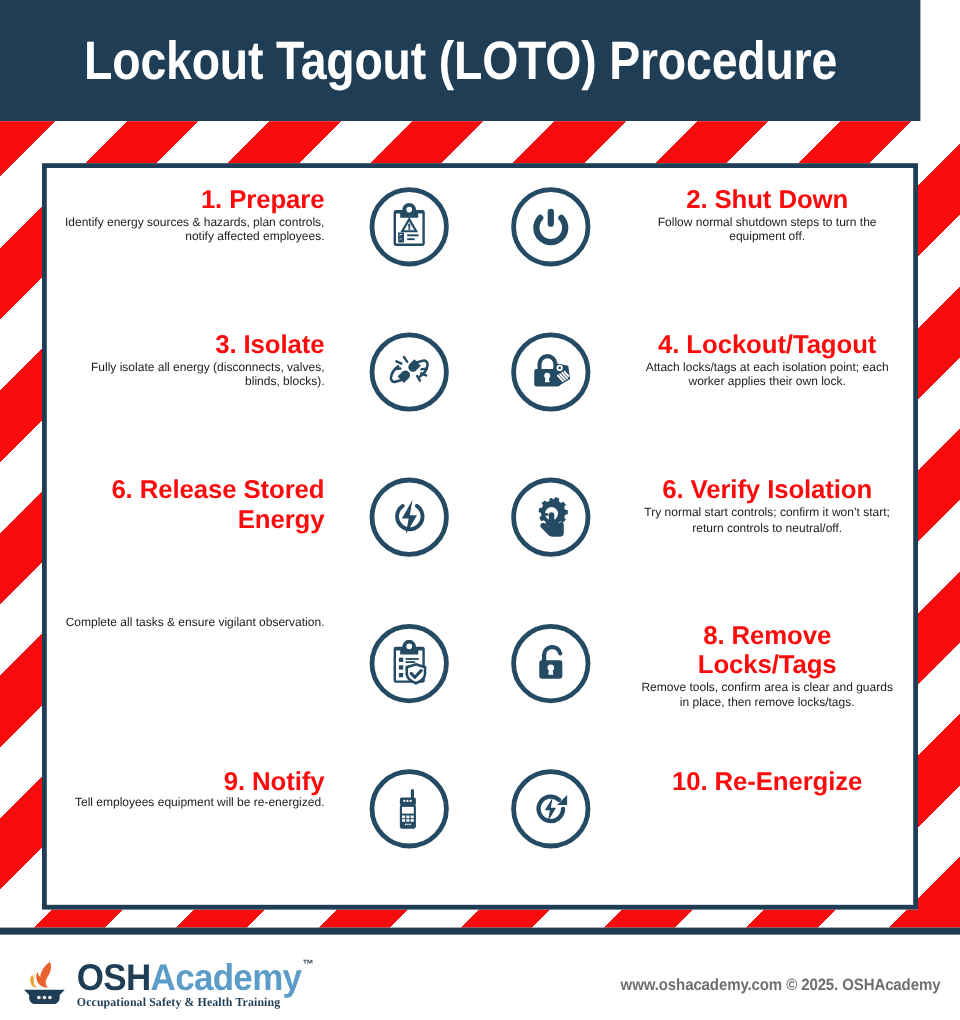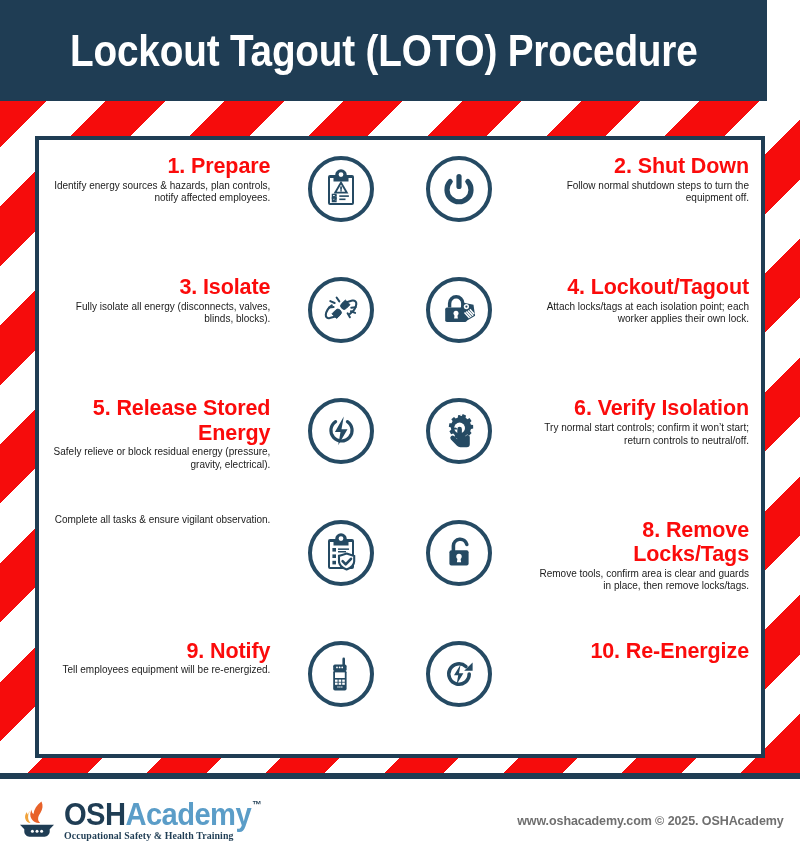--- a/index.html
+++ b/index.html
@@ -87,21 +87,21 @@
     padding: 2px 0;
     box-sizing: border-box;
   }
 
   .col-text {
     width: 246px;
     box-sizing: border-box;
     padding: 0 12px;
   }
   .col-text.left  { text-align: right; }
-  .col-text.right { text-align: right; }
+  .col-text.right { text-align: center; }
 
   .col-icon {
     width: 119px;
     display: flex;
     align-items: flex-start;
     justify-content: center;
     padding-top: 6px;
     box-sizing: border-box;
   }
 
@@ -292,22 +292,21 @@
           </div>
         </div>
         <div class="col-text right">
           <div class="step-title">4.  Lockout/Tagout</div>
           <div class="step-desc">Attach locks/tags at each isolation point; each worker applies their own lock.</div>
         </div>
       </div>
 
       <div class="row">
         <div class="col-text left">
-          <div class="step-title">5.  Release Stored Energy</div>
-          <div class="step-desc">Safely relieve or block residual energy (pressure, gravity, electrical).</div>
+          <div class="step-title">6.  Release Stored Energy</div>
         </div>
         <div class="col-icon">
           <div class="icon-circle">
             <svg width="40" height="40" viewBox="0 0 40 40" aria-hidden="true">
               <path d="M14.6 10.6a10.6 10.6 0 1 0 11.8 0" fill="none" stroke="#254a63" stroke-width="3.2" stroke-linecap="round"></path>
               <path d="M22.8 5.5L13.9 21h5.6l-2.3 13.2 9.3-15.9h-6l2.3-12.8z" fill="#254a63"></path>
             </svg>
           </div>
         </div>
         <div class="col-icon">

